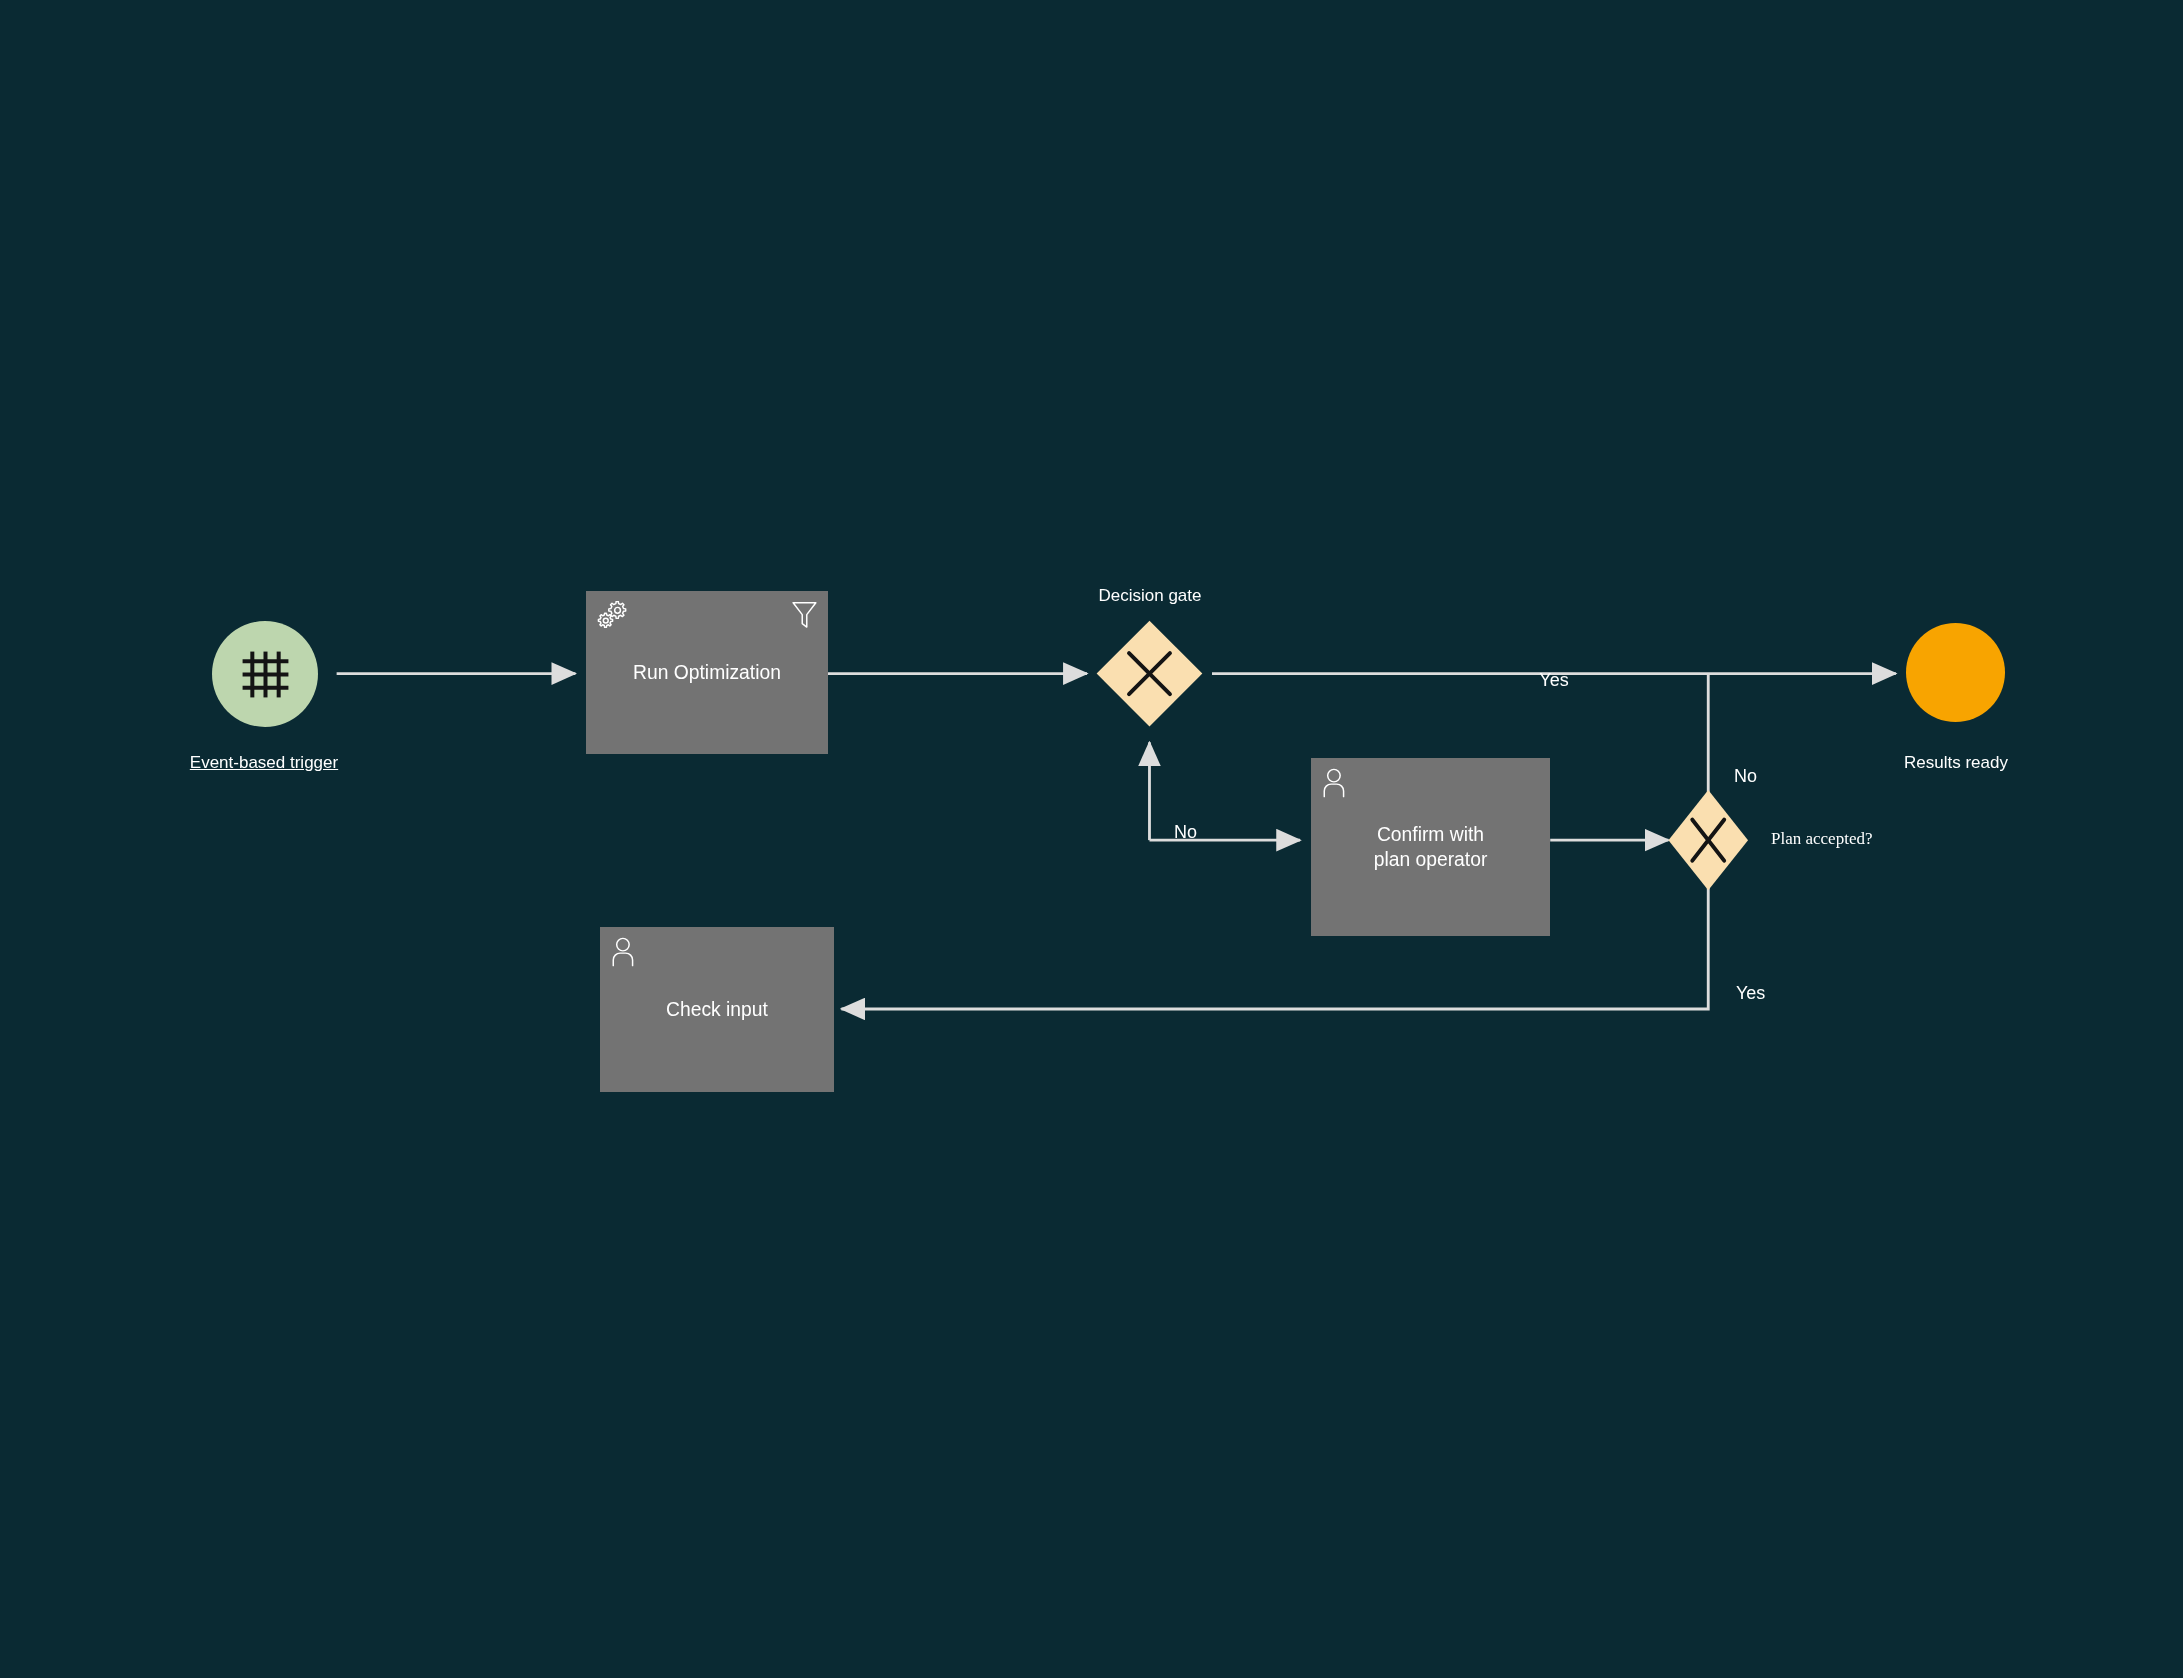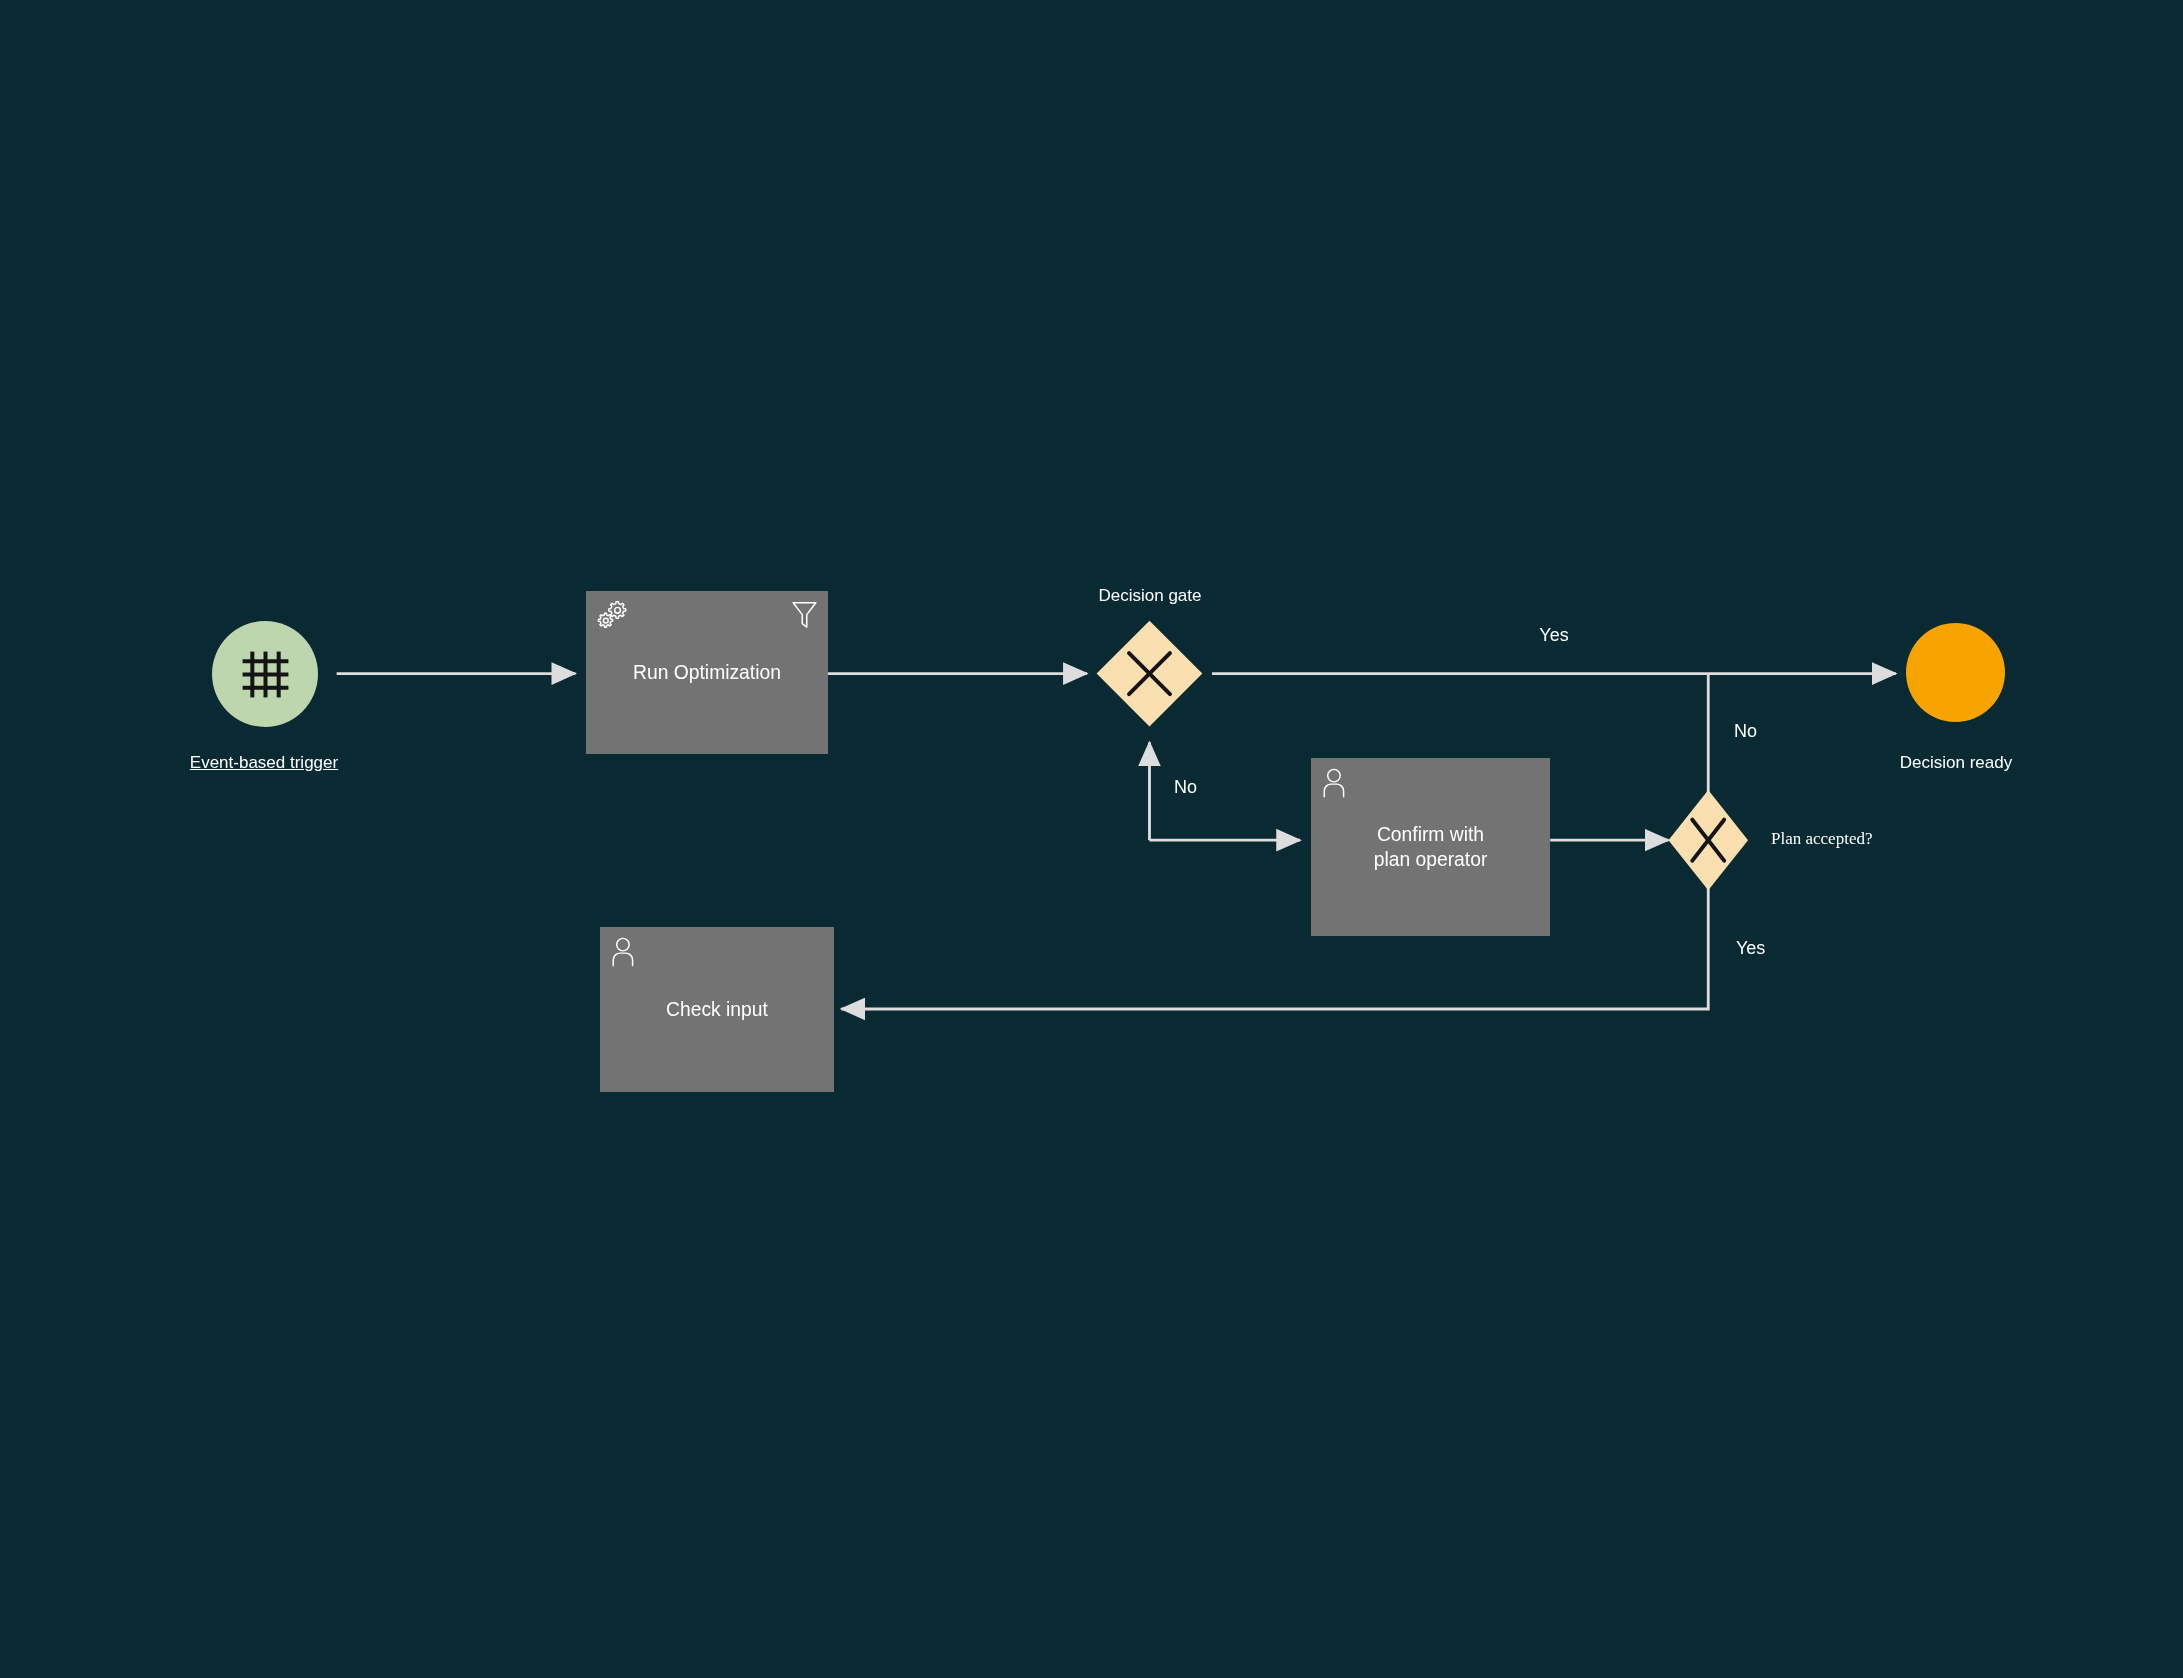--- a/index.html
+++ b/index.html
@@ -99,20 +99,21 @@
     position: absolute;
     color: #ffffff;
     font-size: 17px;
     white-space: nowrap;
   }
   .edge-label {
     position: absolute;
     color: #ffffff;
     font-size: 18px;
     white-space: nowrap;
+    margin-top: 45px;
   }
   .label-center {
     transform: translateX(-50%);
   }
 </style>
 </head>
 <body>
 
 <div id="canvas">
 
@@ -206,21 +207,21 @@
     <svg class="task-icon tl" width="28.4" height="30" viewBox="0 0 50 52">
       <g fill="none" stroke="#ffffff" stroke-width="2.6" stroke-linecap="round">
         <circle cx="21" cy="13" r="11"></circle>
         <path d="M4 50 L4 40 a12 12 0 0 1 12 -12 L26 28 a12 12 0 0 1 12 12 L38 50"></path>
       </g>
     </svg>
     <div class="task-label">Check input</div>
   </div>
 
   <div class="node end-circle"></div>
-  <div class="diagram-label label-center" style="left:1956px; top:753px;">Decision ready</div>
+  <div class="diagram-label label-center" style="left:1956px; top:753px;">Results ready</div>
 
   <div class="edge-label label-center" style="left:1554px; top:625px;">Yes</div>
 
   <div class="edge-label" style="left:1174px; top:777px;">No</div>
 
   <div class="edge-label" style="left:1734px; top:721px;">No</div>
 
   <div class="edge-label" style="left:1736px; top:938px;">Yes</div>
 
 </div>

